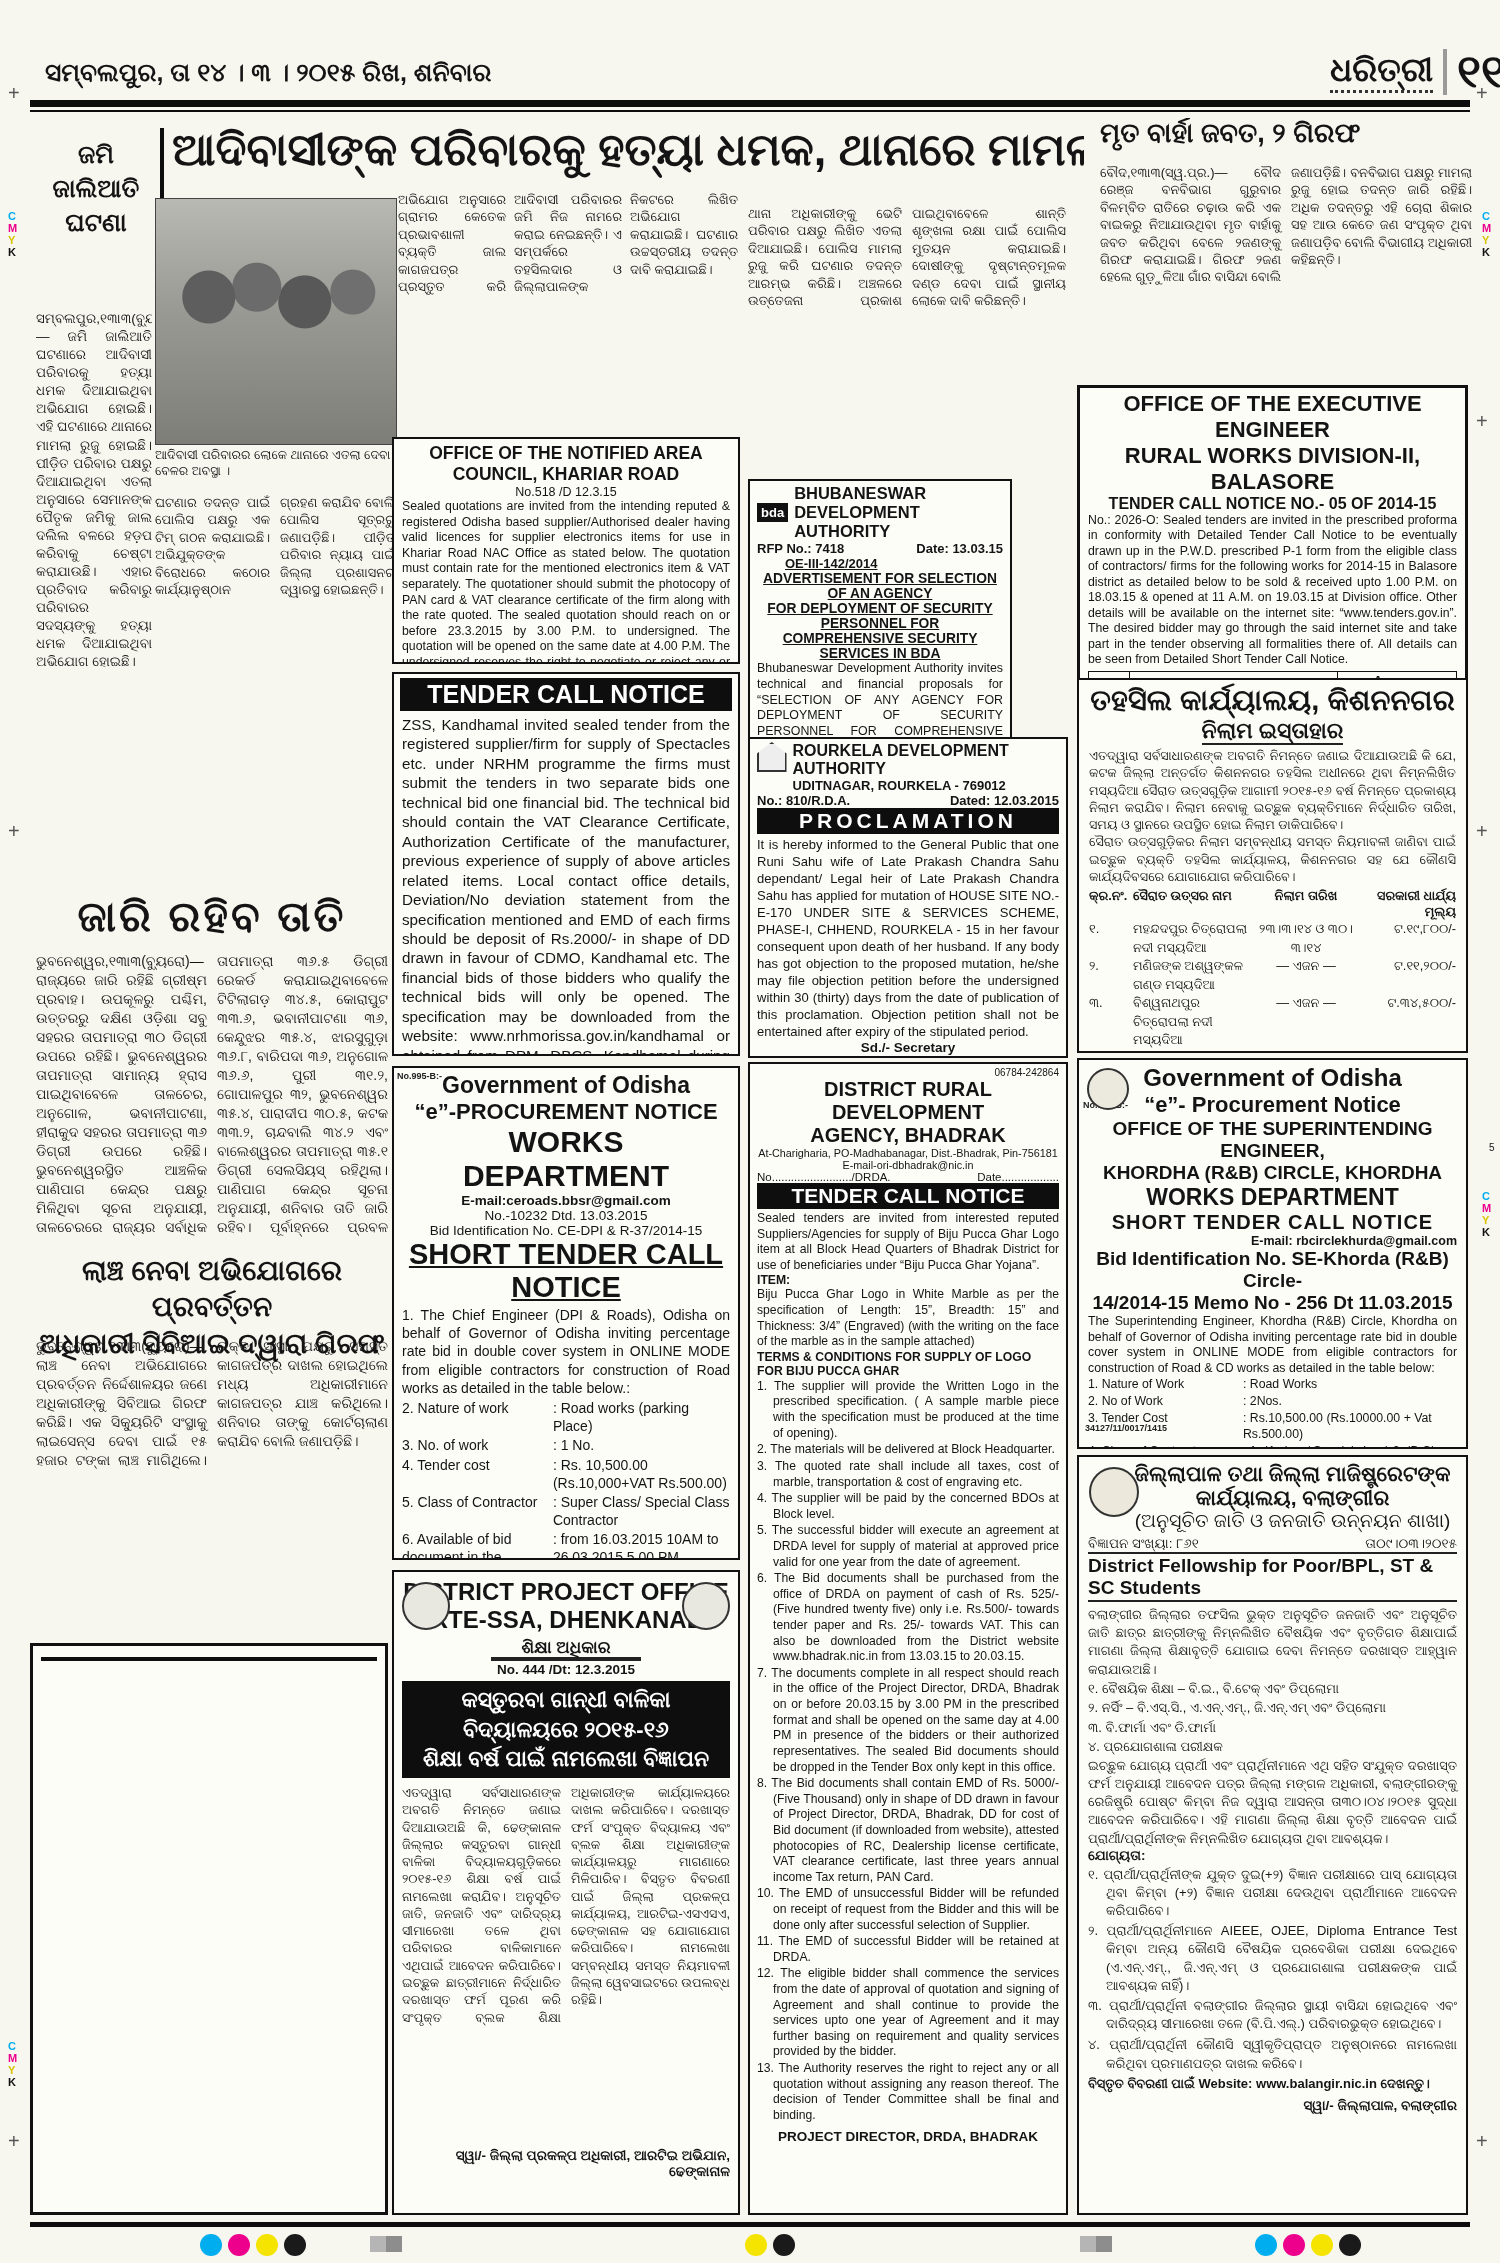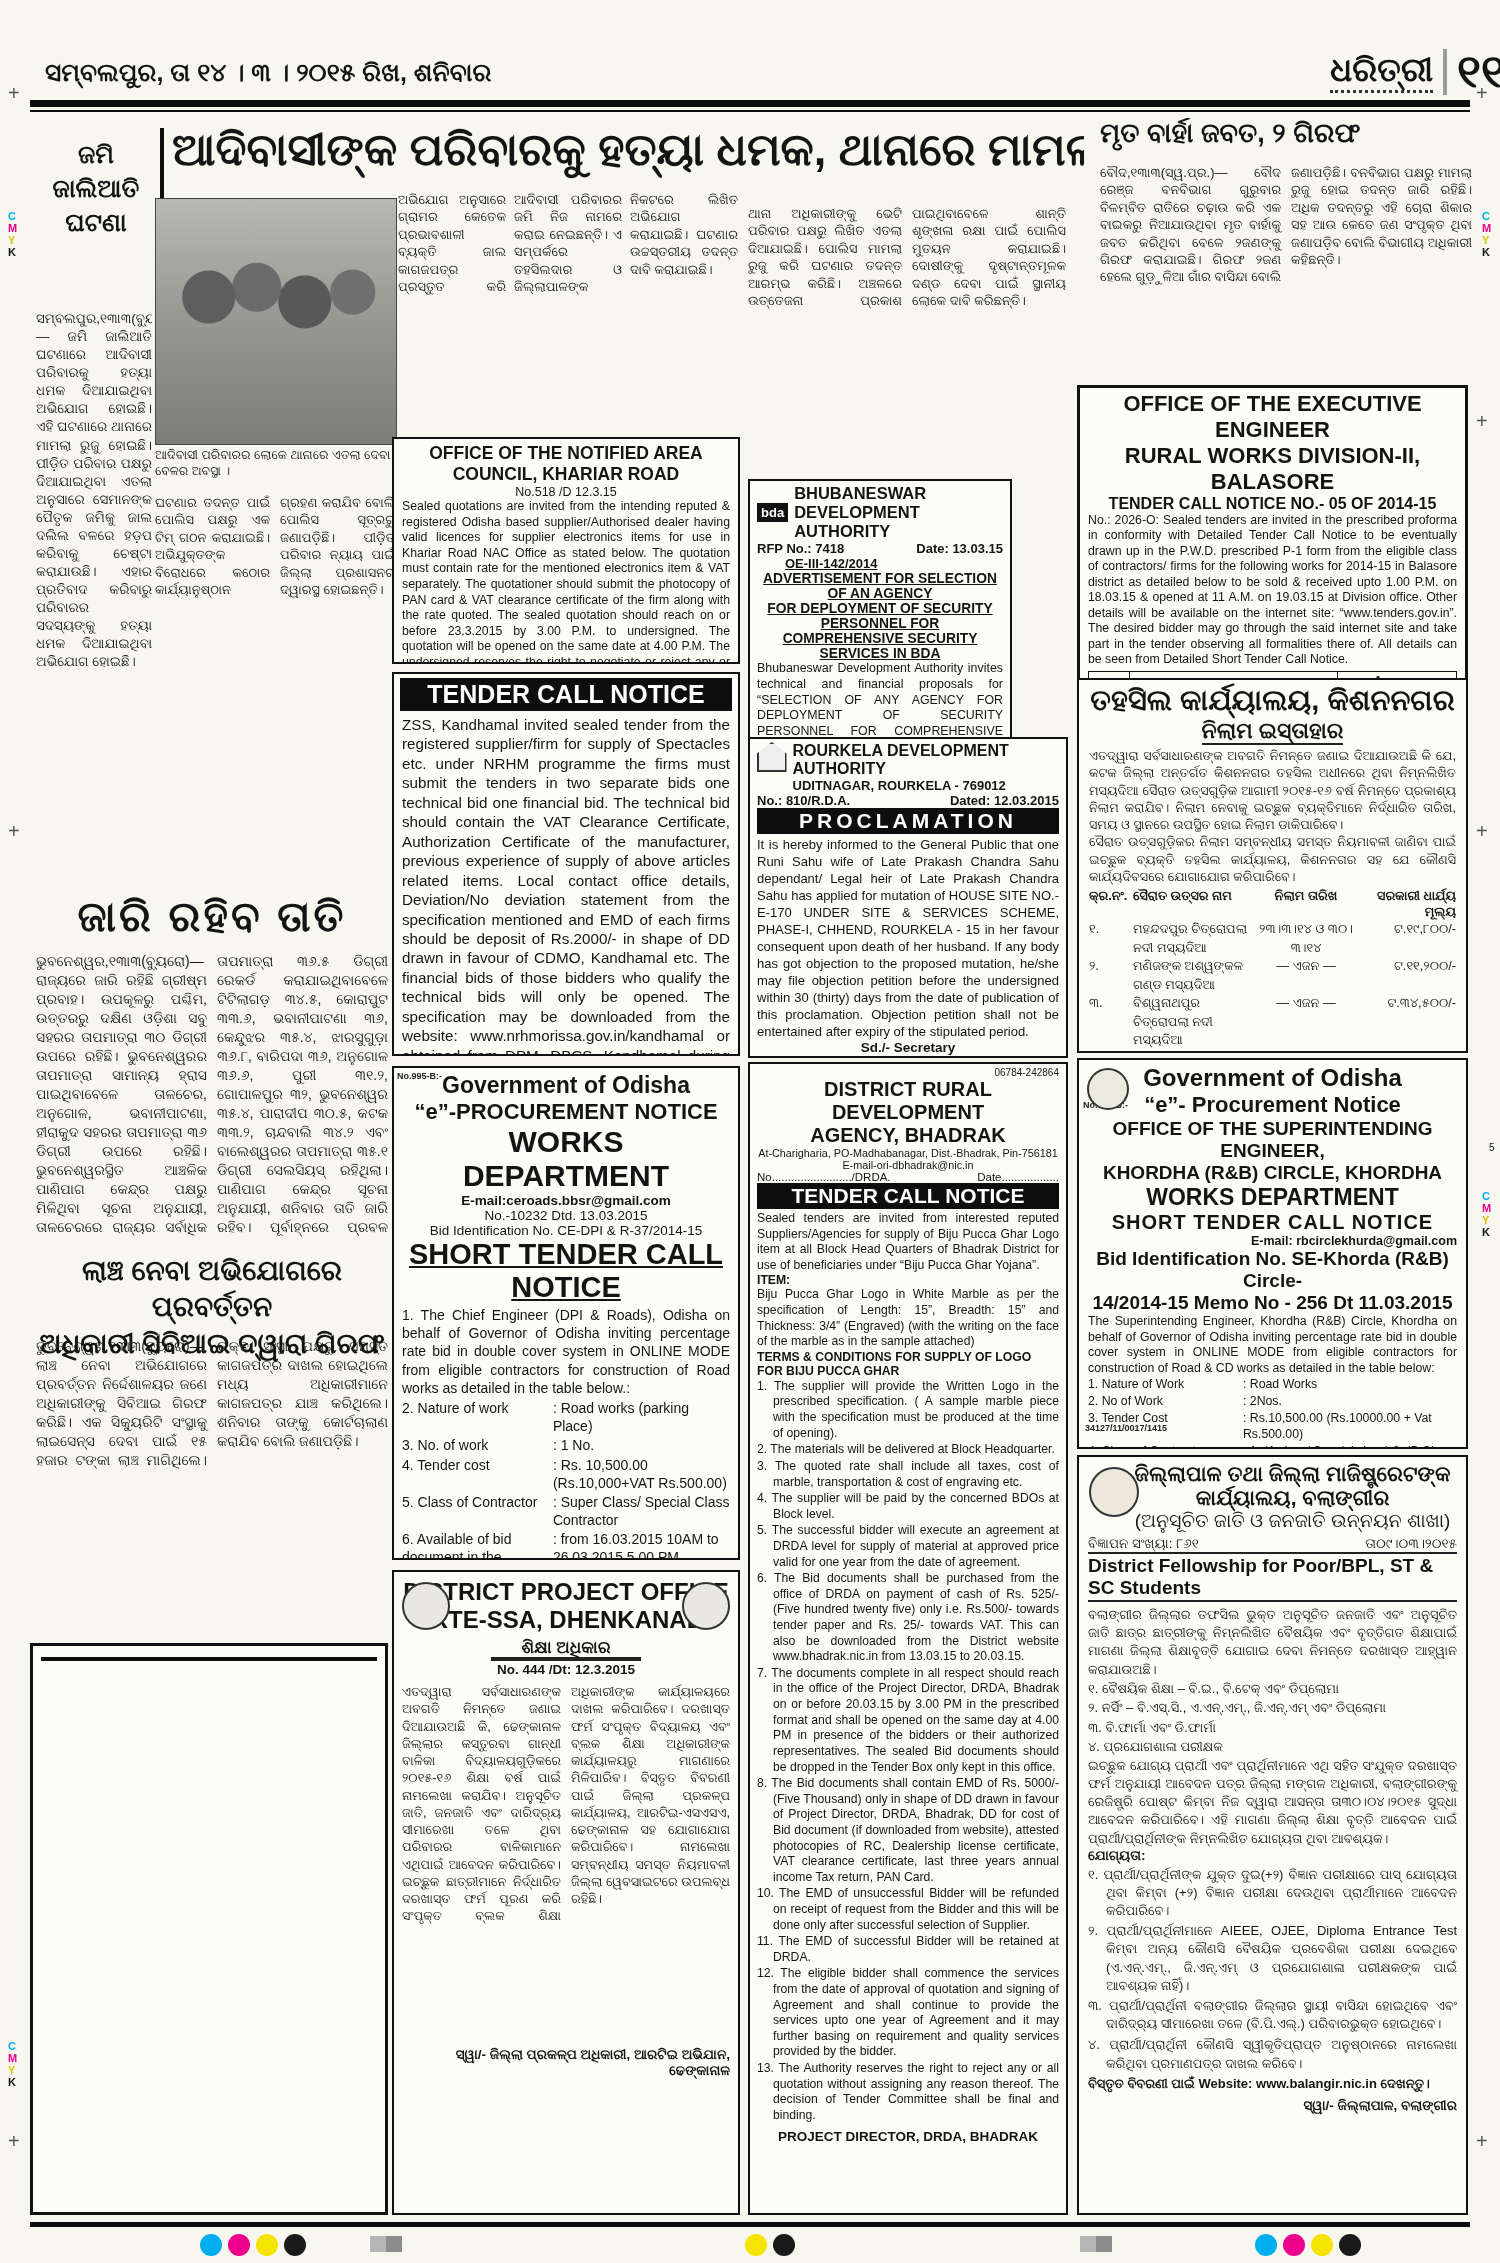--- a/index.html
+++ b/index.html
@@ -189,20 +189,24 @@
 
   <div class="abs box clip" style="left:392px;top:1570px;width:348px;height:645px;padding:6px 8px;">
     <div style="position:absolute;left:8px;top:10px;width:44px;height:44px;border-radius:50%;border:2px solid #333;background:#e9e8e0;"></div>
     <div style="position:absolute;right:8px;top:10px;width:44px;height:44px;border-radius:50%;border:2px solid #333;background:#e9e8e0;"></div>
     <div class="b ctr" style="font-size:24px;">DISTRICT PROJECT OFFICE</div>
     <div class="b ctr" style="font-size:24px;">RTE-SSA, DHENKANAL</div>
     <div class="ctr" style="margin:4px 0;">
       <span class="b" style="font-size:17px;border-bottom:4px solid #222;padding:0 30px;">ଶିକ୍ଷା ଅଧିକାର</span>
     </div>
     <div class="b ctr" style="font-size:13.5px;">No. 444 /Dt: 12.3.2015</div>
+    <div class="banner odia-head" style="font-size:22px;line-height:1.35;padding:4px 2px;margin-top:4px;">
+      <div>କସ୍ତୁରବା ଗାନ୍ଧୀ ବାଳିକା ବିଦ୍ୟାଳୟରେ ୨୦୧୫-୧୬</div>
+      <div>ଶିକ୍ଷା ବର୍ଷ ପାଇଁ ନାମଲେଖା ବିଜ୍ଞାପନ</div>
+    </div>
     <div class="j cols2" style="font-size:12.8px;line-height:1.35;margin-top:6px;height:360px;overflow:hidden;">ଏତଦ୍ୱାରା ସର୍ବସାଧାରଣଙ୍କ ଅବଗତି ନିମନ୍ତେ ଜଣାଇ ଦିଆଯାଉଅଛି କି, ଢେଙ୍କାନାଳ ଜିଲ୍ଲାର କସ୍ତୁରବା ଗାନ୍ଧୀ ବାଳିକା ବିଦ୍ୟାଳୟଗୁଡ଼ିକରେ ୨୦୧୫-୧୬ ଶିକ୍ଷା ବର୍ଷ ପାଇଁ ନାମଲେଖା କରାଯିବ। ଅନୁସୂଚିତ ଜାତି, ଜନଜାତି ଏବଂ ଦାରିଦ୍ର୍ୟ ସୀମାରେଖା ତଳେ ଥିବା ପରିବାରର ବାଳିକାମାନେ ଏଥିପାଇଁ ଆବେଦନ କରିପାରିବେ। ଇଚ୍ଛୁକ ଛାତ୍ରୀମାନେ ନିର୍ଦ୍ଧାରିତ ଦରଖାସ୍ତ ଫର୍ମ ପୂରଣ କରି ସଂପୃକ୍ତ ବ୍ଲକ ଶିକ୍ଷା ଅଧିକାରୀଙ୍କ କାର୍ଯ୍ୟାଳୟରେ ଦାଖଲ କରିପାରିବେ। ଦରଖାସ୍ତ ଫର୍ମ ସଂପୃକ୍ତ ବିଦ୍ୟାଳୟ ଏବଂ ବ୍ଲକ ଶିକ୍ଷା ଅଧିକାରୀଙ୍କ କାର୍ଯ୍ୟାଳୟରୁ ମାଗଣାରେ ମିଳିପାରିବ। ବିସ୍ତୃତ ବିବରଣୀ ପାଇଁ ଜିଲ୍ଲା ପ୍ରକଳ୍ପ କାର୍ଯ୍ୟାଳୟ, ଆରଟିଇ-ଏସଏସଏ, ଢେଙ୍କାନାଳ ସହ ଯୋଗାଯୋଗ କରିପାରିବେ। ନାମଲେଖା ସମ୍ବନ୍ଧୀୟ ସମସ୍ତ ନିୟମାବଳୀ ଜିଲ୍ଲା ୱେବସାଇଟରେ ଉପଲବ୍ଧ ରହିଛି।</div>
     <div class="sign" style="font-size:13.5px;margin-top:4px;">ସ୍ୱା/- ଜିଲ୍ଲା ପ୍ରକଳ୍ପ ଅଧିକାରୀ, ଆରଟିଇ ଅଭିଯାନ, ଢେଙ୍କାନାଳ</div>
   </div>
 
   <div class="abs box clip" style="left:748px;top:455px;width:264px;height:277px;padding:3px 7px;margin-top:24px;">
     <div style="display:flex;align-items:center;gap:6px;">
       <span class="b" style="background:#111;color:#fff;font-size:13px;padding:2px 4px;">bda</span>
       <span class="b" style="font-size:16.5px;">BHUBANESWAR DEVELOPMENT AUTHORITY</span>
     </div>
     <div style="display:flex;justify-content:space-between;font-size:13px;font-weight:bold;">

